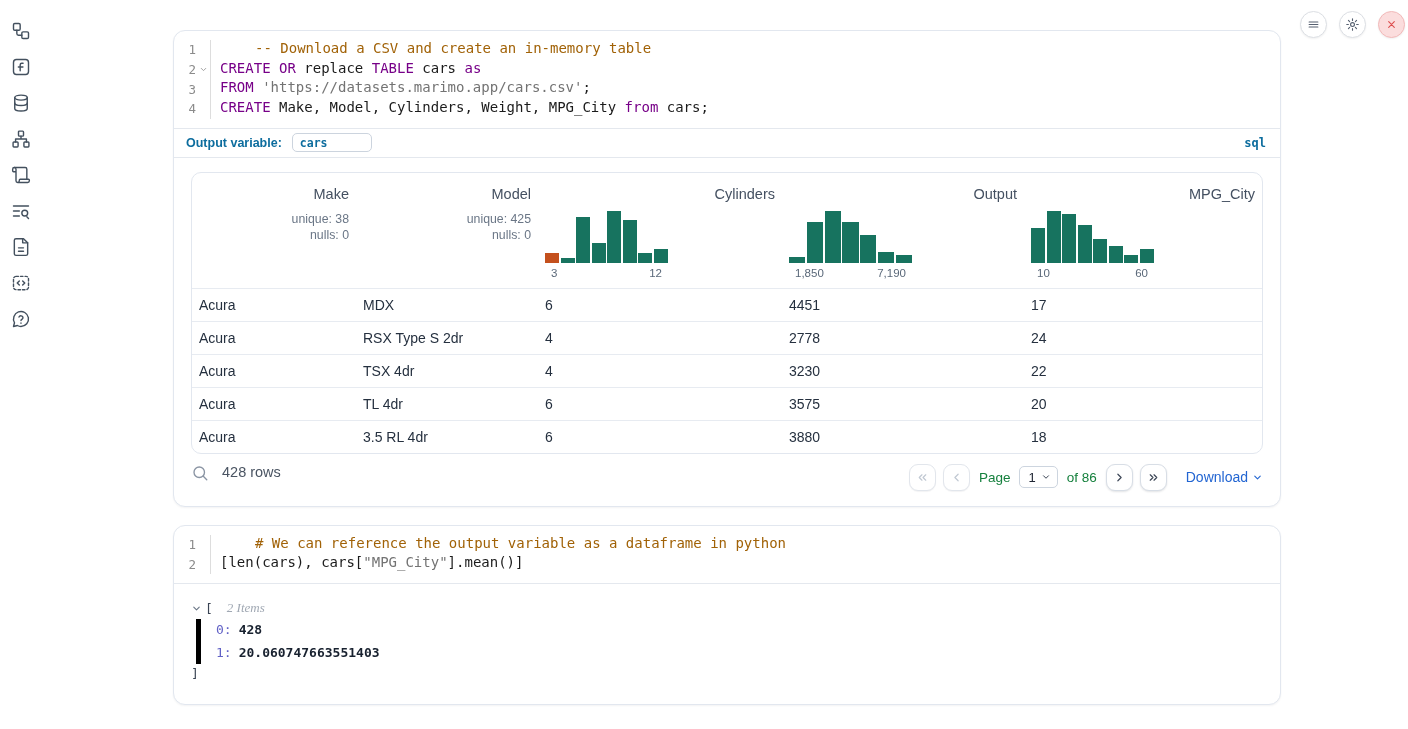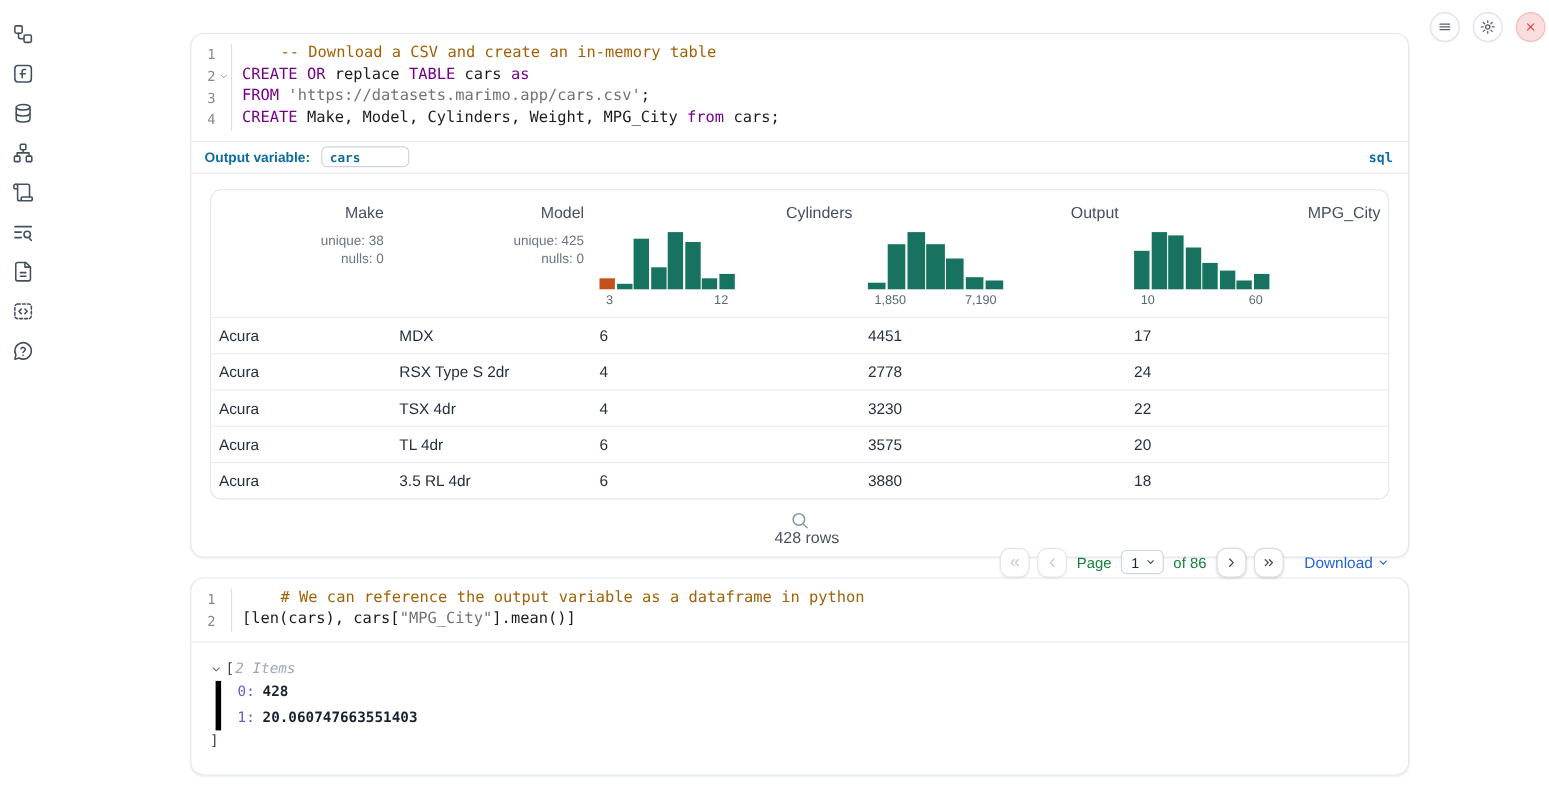--- a/index.html
+++ b/index.html
@@ -63,21 +63,21 @@
   .hist { width:123px; height:52px; display:flex; align-items:flex-end; gap:1.5px; margin-top:2px; }
   .hist-bar { flex:1; background:#17735f; min-height:2px; }
   .hist-bar.hl { background:#c4501d; }
   .hist-labels { width:123px; display:flex; justify-content:space-between;
     font-size:11.5px; color:#5a6879; margin-top:4px; padding:0 6px 9px 6px; }
   .trow { height:33px; align-items:center; border-top:1px solid #e7ebf1;
     font-size:14px; color:#25303f; }
   .td { padding:0 7px; }
 
   
-  .tfooter { margin:10px 17px 0; padding-bottom:15px; display:flex; align-items:center; height:42px;flex-direction:column; }
+  .tfooter { margin:10px 17px 0; padding-bottom:15px; display:flex; height:42px; }
   .search-btn { border:none; background:none; color:#8a94a3; width:18px; height:18px; padding:0; cursor:pointer; }
   .search-btn svg { width:18px; height:18px; }
   .row-count { margin-left:13px; font-size:14.5px; color:#4a5462; }
   .pager { margin-left:auto; display:flex; align-items:center; gap:7px; }
   .pg-btn { width:27px; height:27px; border:1px solid #d8dee6; border-radius:9px; background:#fff;
     color:#3c4656; display:flex; align-items:center; justify-content:center;
     box-shadow:0 1px 2px rgba(16,24,40,.12); cursor:pointer; }
   .pg-btn svg { width:13px; height:13px; }
   .pg-btn.disabled { color:#c0c8d2; box-shadow:0 1px 1px rgba(16,24,40,.05); border-color:#e2e6ec; }
   .pg-label { font-size:13.5px; color:#15803d; margin:0 2px; }
@@ -87,21 +87,21 @@
   .download { display:flex; align-items:center; gap:4px; color:#2265d2; font-size:14px;
     margin-left:12px; text-decoration:none; cursor:pointer; }
   .download svg { width:11px; height:11px; }
 
   
   .out-area { padding:13px 16px 20px 17px; font-family:"DejaVu Sans Mono", monospace;
     font-size:13px; }
   .tree-head { display:flex; align-items:center; height:22px; }
   .tw-chevron { width:11px; height:11px; color:#6a7686; margin-right:3px; }
   .tw-bracket { color:#3a4454; }
-  .tw-items { color:#a0a8b3; font-style:italic; margin-left:1px; }
+  .tw-items { color:#a0a8b3; font-style:italic; margin-left:14px;font-family:Liberation Serif, serif; }
   .tree-body { margin-left:5px; border-left:5px solid #000000; padding-left:15px; }
   .tree-entry { height:22.5px; line-height:22.5px; }
   .tw-key { color:#6161c6; }
   .tw-val { color:#18212f; font-weight:700; margin-left:7px; }
   .tree-close { height:20px; line-height:20px; color:#3a4454; }
 </style>
 </head>
 <body>
 
 <nav class="sidebar" id="sidebar">

